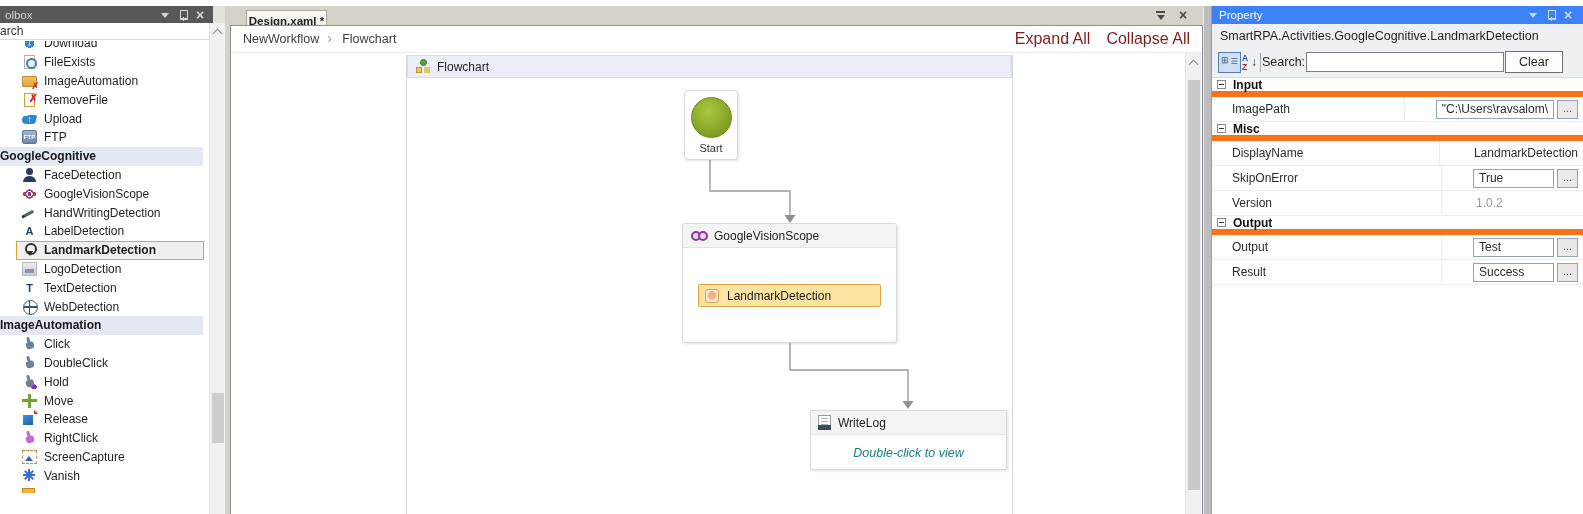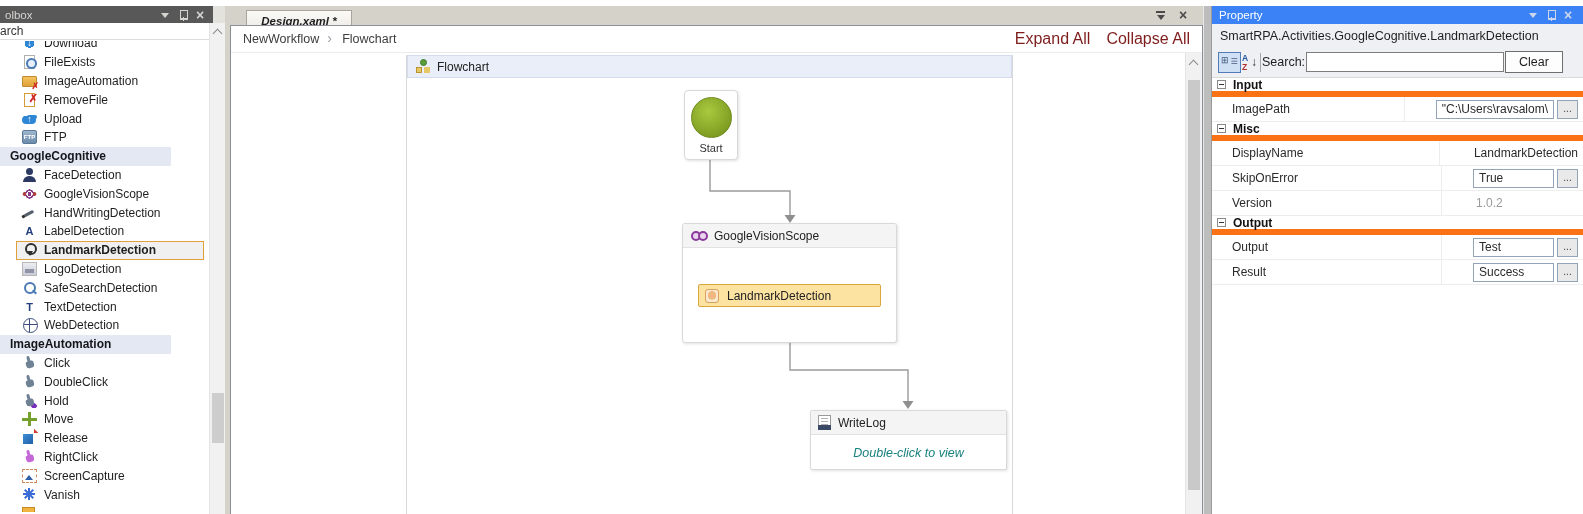--- a/index.html
+++ b/index.html
@@ -19,22 +19,22 @@
   .pin-ic::after{content:"";position:absolute;left:6.5px;top:8px;width:1px;height:4px;background:currentColor;}
   .close-ic::before{content:"\00D7";position:absolute;left:2px;top:-2px;font-size:14px;font-weight:bold;}
   .tbx-search{position:absolute;left:0;top:17px;width:209px;height:17px;background:#fff;border-bottom:1px solid #dcdcdc;
               line-height:16px;color:#333;padding-left:0;}
   .tbx-list{position:absolute;left:0;top:35px;width:209px;bottom:0;overflow:hidden;background:#fff;}
   .tb-item{height:18.8px;display:flex;align-items:center;padding-left:22px;cursor:default;}
   .tb-item .lbl{margin-left:7px;color:#1e1e1e;}
   .tb-item.first{margin-top:-7px;}
   .tb-item.sel{margin-left:16px;margin-right:5px;padding-left:5px;border:1px solid #e0a03c;background:#f0f0f0;}
   .tb-item.sel .lbl{font-weight:bold;}
-  .tb-group{height:18.8px;width:171px;background:#e3e8f2;display:flex;align-items:center;
-            padding-left:10px;font-weight:bold;color:#15161a;}
+  .tb-group{height:18.8px;width:203px;background:#e3e8f2;display:flex;align-items:center;
+            padding-left:0;font-weight:bold;color:#15161a;}
   .tb-partial{height:8px;display:flex;padding-left:22px;overflow:hidden;}
   .tbx-scroll{position:absolute;left:209px;top:17px;width:16px;bottom:0;background:#f1f1f1;border-left:1px solid #e3e3e3;}
   .sb-up{position:absolute;left:0;top:18px;width:16px;height:16px;}
   .sb-up::before{content:"";position:absolute;left:4px;top:6px;width:6px;height:6px;
                  border-top:1.6px solid #8a8a8a;border-right:1.6px solid #8a8a8a;transform:rotate(-45deg);}
   .tbx-thumb{position:absolute;left:2px;width:12px;top:370px;height:50px;background:#cdcdcd;}
 
   
   .ic{width:15px;height:14px;display:inline-block;position:relative;flex:none;}
   .i-download{background:radial-gradient(circle at 50% 50%,#2f86d4 0 46%,transparent 48%);}
@@ -80,23 +80,23 @@
   .i-capture{border:1px dashed #d08a5a;}
   .i-capture::after{content:"";position:absolute;left:2px;bottom:2px;border-left:4px solid transparent;border-right:4px solid transparent;border-bottom:5px solid #2f5fa8;}
   .i-vanish::before,.i-vanish::after{content:"";position:absolute;left:1px;top:0;width:12px;height:12px;
       background:linear-gradient(#3a6bd6,#3a6bd6) 50% 0/2px 100% no-repeat,
                  linear-gradient(#3a6bd6,#3a6bd6) 0 50%/100% 2px no-repeat;}
   .i-vanish::after{transform:rotate(45deg);}
   .i-partial{width:13px;height:6px;background:#f0b440;border:1px solid #c88a20;margin-top:3px;}
 
   
   #tabwell{position:absolute;left:225px;top:0;width:978px;height:514px;background:#d5d2ca;}
-  .tab{position:absolute;left:21px;top:4px;width:106px;height:20px;background:linear-gradient(#fbfaf7,#eceae4);
+  .tab{position:absolute;left:21px;top:4px;width:81px;height:20px;background:linear-gradient(#fbfaf7,#eceae4);
        border:1px solid #a9a59d;border-bottom:none;display:flex;align-items:center;justify-content:center;
-       font-weight:bold;font-size:11.5px;color:#1e1e1e;font-style:italic;}
+       font-weight:bold;font-size:11.5px;color:#1e1e1e;}
   .tabstrip-icons{position:absolute;right:12px;top:3px;display:flex;gap:6px;color:#4a4a4a;}
   .tablist-ic{width:13px;height:12px;position:relative;}
   .tablist-ic::before{content:"";position:absolute;left:2px;top:2px;width:9px;height:2px;background:currentColor;}
   .tablist-ic::after{content:"";position:absolute;left:2.5px;top:6px;border:4px solid transparent;border-top:5px solid currentColor;}
   #frame{position:absolute;left:230px;top:19px;width:973px;height:495px;background:#fff;border:1px solid #8a8f98;}
   .crumbbar{height:27px;display:flex;align-items:center;padding:0 12px;border-bottom:1px solid #ececec;font-size:12.5px;color:#3c3c3c;}
   .crumb{cursor:default;}
   .crumb-sep{color:#9aa0a8;margin:0 8px;position:relative;width:7px;height:12px;}
   .crumb-sep::before{content:"\203A";position:absolute;left:0;top:-3px;font-size:14px;}
   .crumbbar .spacer{flex:1;}
@@ -234,24 +234,20 @@
       </div>
       <div class="tb-item sel">
         <span class="ic i-landmark"></span>
         <span class="lbl">LandmarkDetection</span>
       </div>
       <div class="tb-item">
         <span class="ic i-logo"></span>
         <span class="lbl">LogoDetection</span>
       </div>
       <div class="tb-item">
-        <span class="ic i-safesearch"></span>
-        <span class="lbl">SafeSearchDetection</span>
-      </div>
-      <div class="tb-item">
         <span class="ic i-text"></span>
         <span class="lbl">TextDetection</span>
       </div>
       <div class="tb-item">
         <span class="ic i-web"></span>
         <span class="lbl">WebDetection</span>
       </div>
 
       <div class="tb-group">ImageAutomation</div>
 

